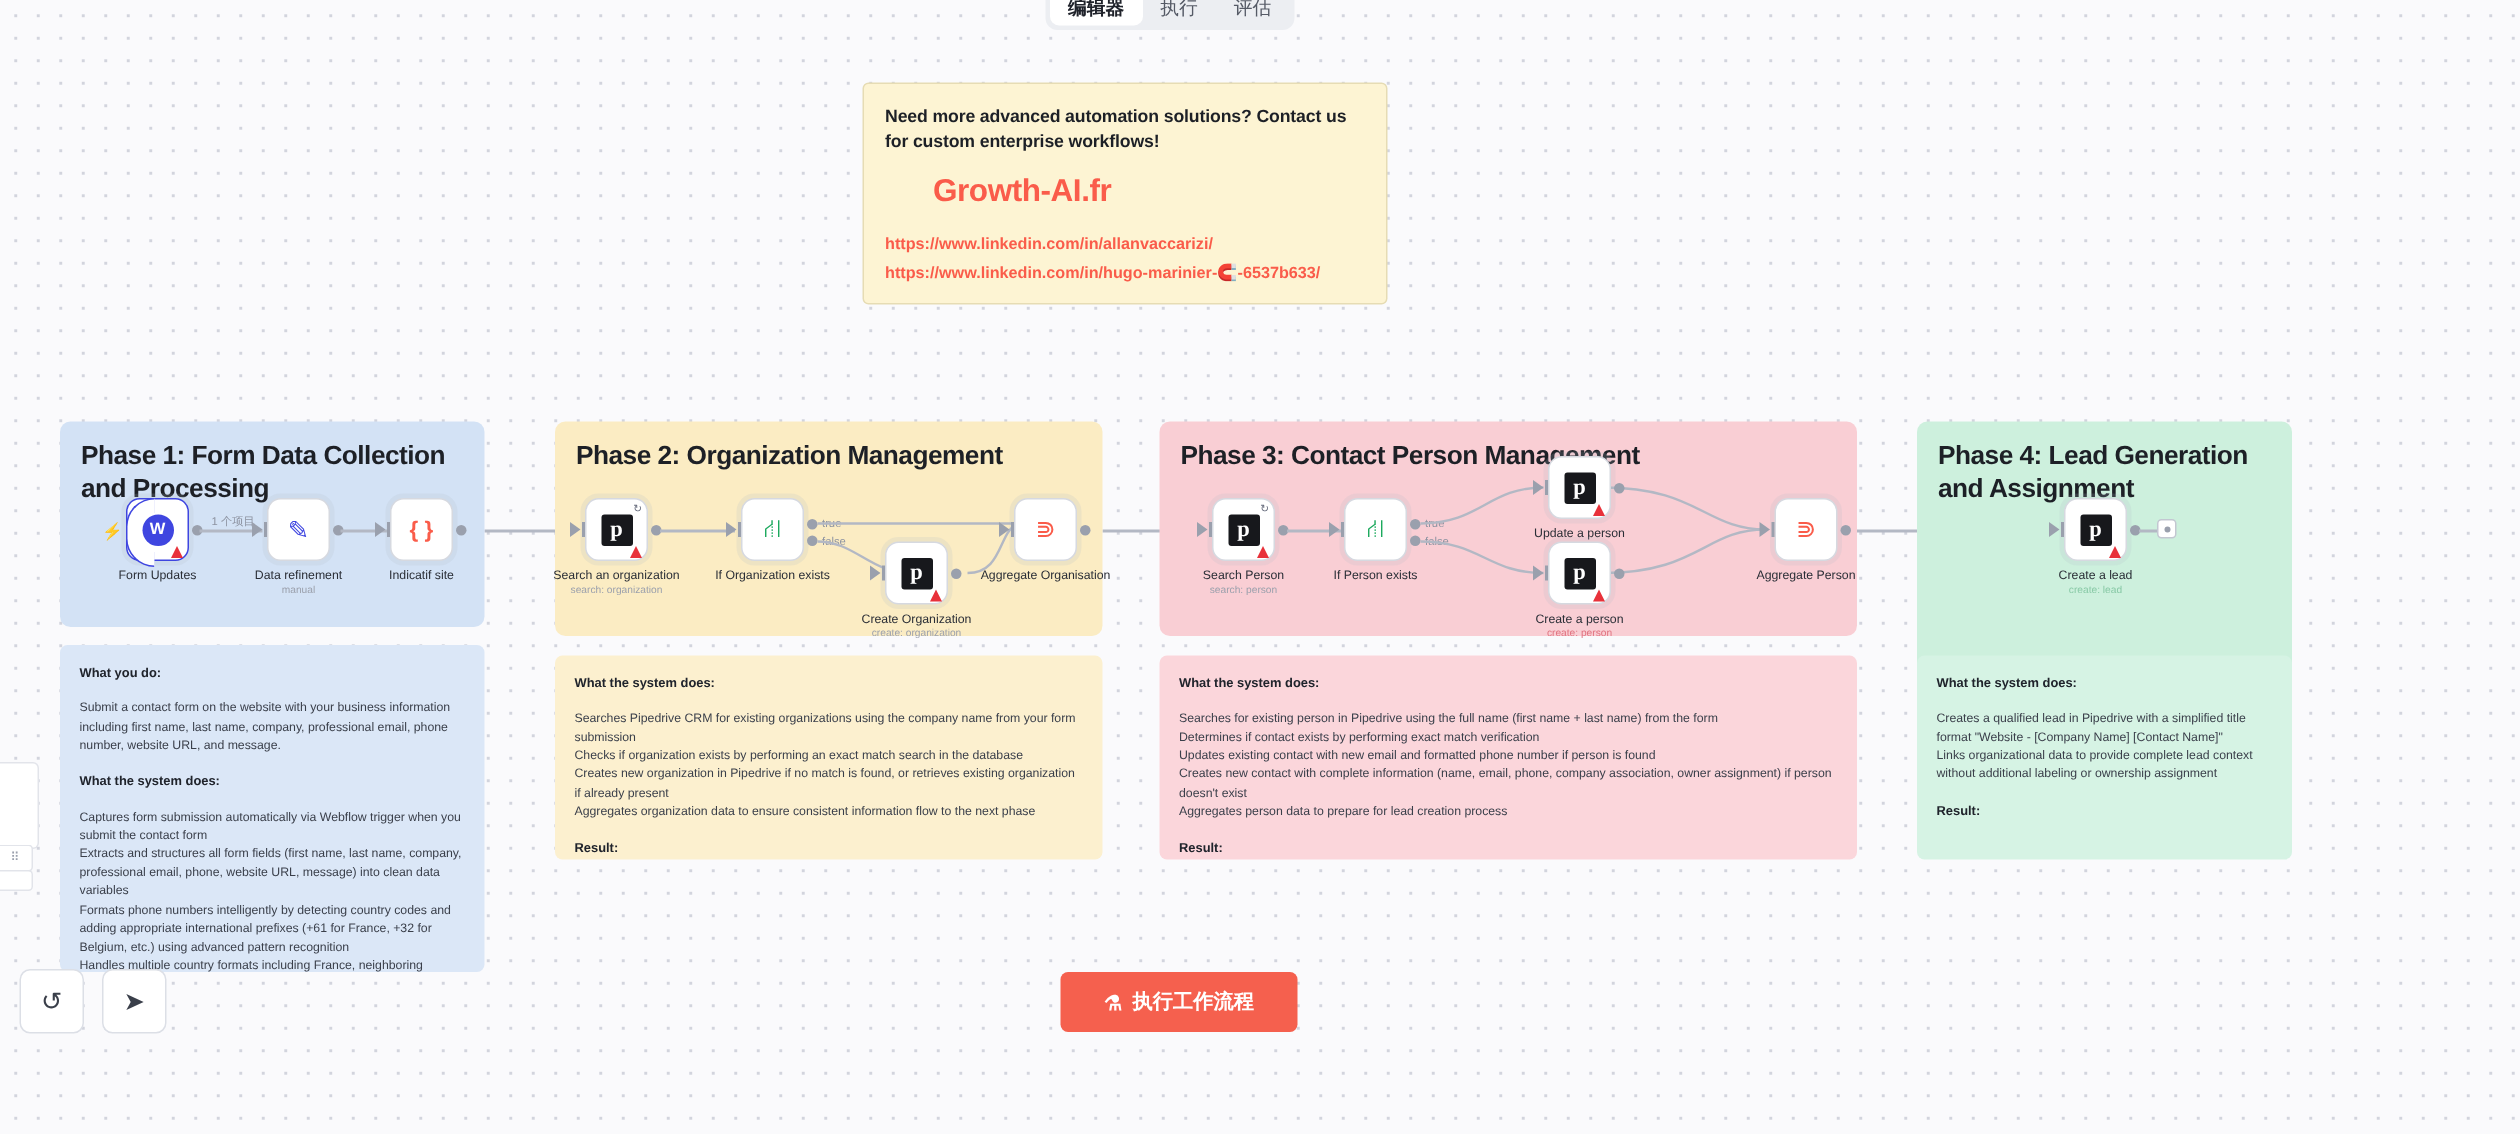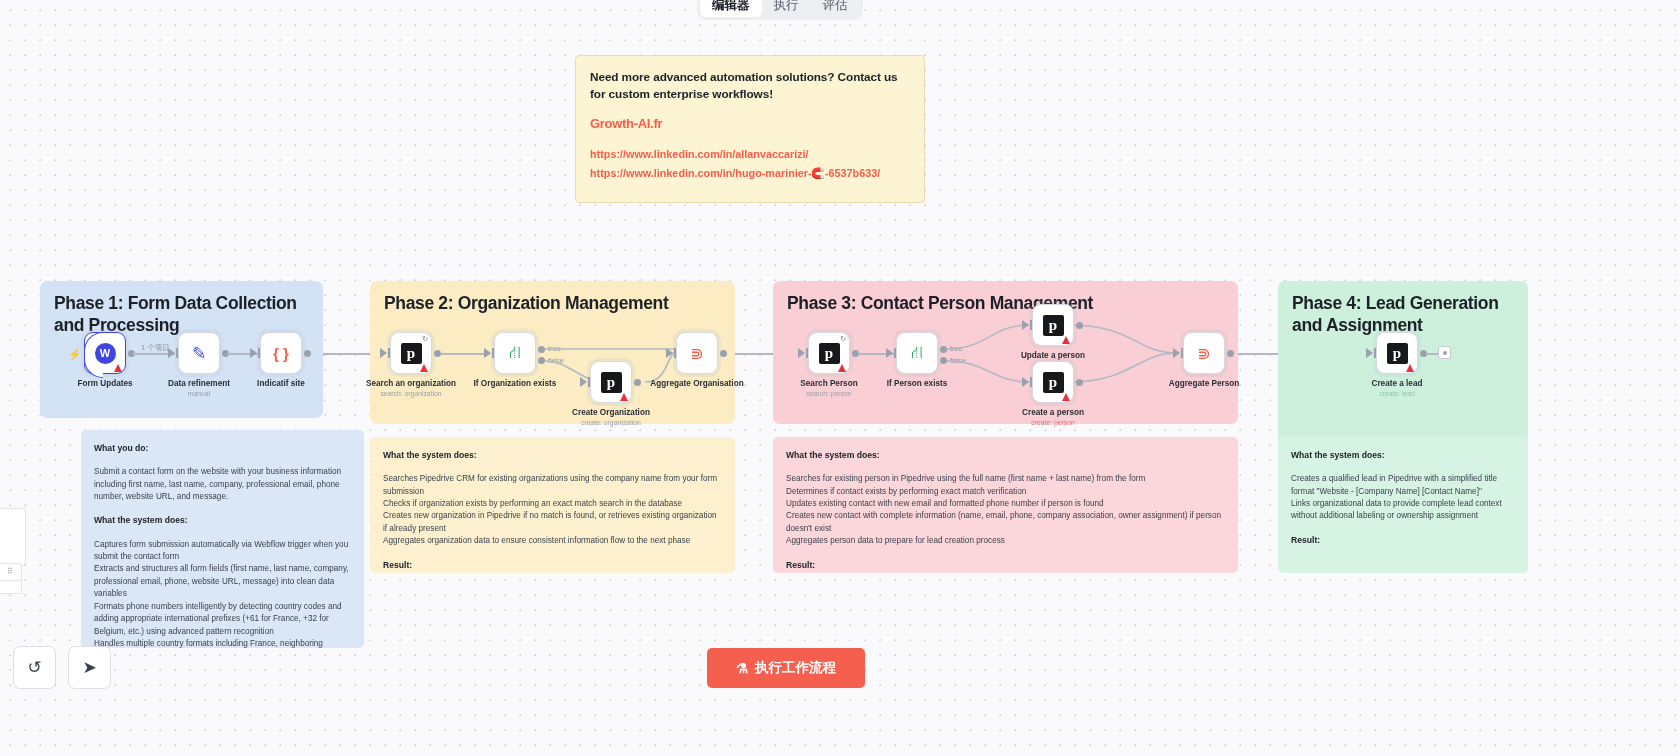--- a/index.html
+++ b/index.html
@@ -43,22 +43,23 @@
     border: 1px solid #e6dcb4;
     border-radius: 4px;
     padding: 13px 14px;
   }
   .note-head {
     font-size: 11.8px; font-weight: 700; color: #1d2026;
     line-height: 1.45; letter-spacing: -0.1px;
   }
   .note-brand {
     margin-top: 13px;
-    font-size: 13px; font-weight: 700; color: #fa5c4a;
+    font-size: 21px; font-weight: 700; color: #fa5c4a;
     letter-spacing: -0.3px;
+    margin-left: 32px;
   }
   .note-links { margin-top: 14px; }
   .note-link {
     display: block;
     font-size: 10.8px; font-weight: 700; color: #fa5c4a;
     line-height: 1.72; text-decoration: none;
   }
   .magnet { color: #e8313a; }
 
   
@@ -78,21 +79,21 @@
   #phase4 { left: 1278px; top: 281px; width: 250px; height: 169px; background: #cdf0dd; }
 
   
   .desc {
     position: absolute;
     border-radius: 5px;
     padding: 12px 13px;
     font-size: 8.2px; color: #3a3f4a; line-height: 1.52;
     overflow: hidden;
   }
-  #desc1 { left: 40px;   top: 430px; width: 283px; height: 218px; background: #dbe7f7; margin-left: 41px; }
+  #desc1 { left: 40px;   top: 430px; width: 283px; height: 218px; background: #dbe7f7; }
   #desc2 { left: 370px;  top: 437px; width: 365px; height: 136px; background: #fcf0cf; }
   #desc3 { left: 773px;  top: 437px; width: 465px; height: 136px; background: #fbd6db; }
   #desc4 { left: 1278px; top: 437px; width: 250px; height: 136px; background: #d6f3e4; }
   .desc h4 { font-size: 8.6px; font-weight: 700; color: #20242c; margin: 0; }
   .desc .blk { margin-top: 11px; }
   .desc .line { display: block; }
 
   
   .node {
     position: absolute;
@@ -111,21 +112,21 @@
   .node.trigger::before {
     content: ""; position: absolute; left: -1.4px; top: -1.4px;
     width: 18px; height: 44.8px;
     border: 1.4px solid #3f46e0; border-right: none;
     border-radius: 22px 0 0 22px; background: #fff;
   }
   .node-label {
     position: absolute; top: 46px; left: 50%;
     transform: translateX(-50%);
     font-size: 8.2px; color: #2a2e36; white-space: nowrap;
-    font-weight: 700;
+    font-weight: 400;
     text-align: center;
   }
   .node-sub {
     position: absolute; top: 57px; left: 50%;
     transform: translateX(-50%);
     font-size: 6.8px; color: #9ba0ac; white-space: nowrap;
   }
   .warn {
     position: absolute; right: 3px; bottom: 1px;
     width: 0; height: 0;

